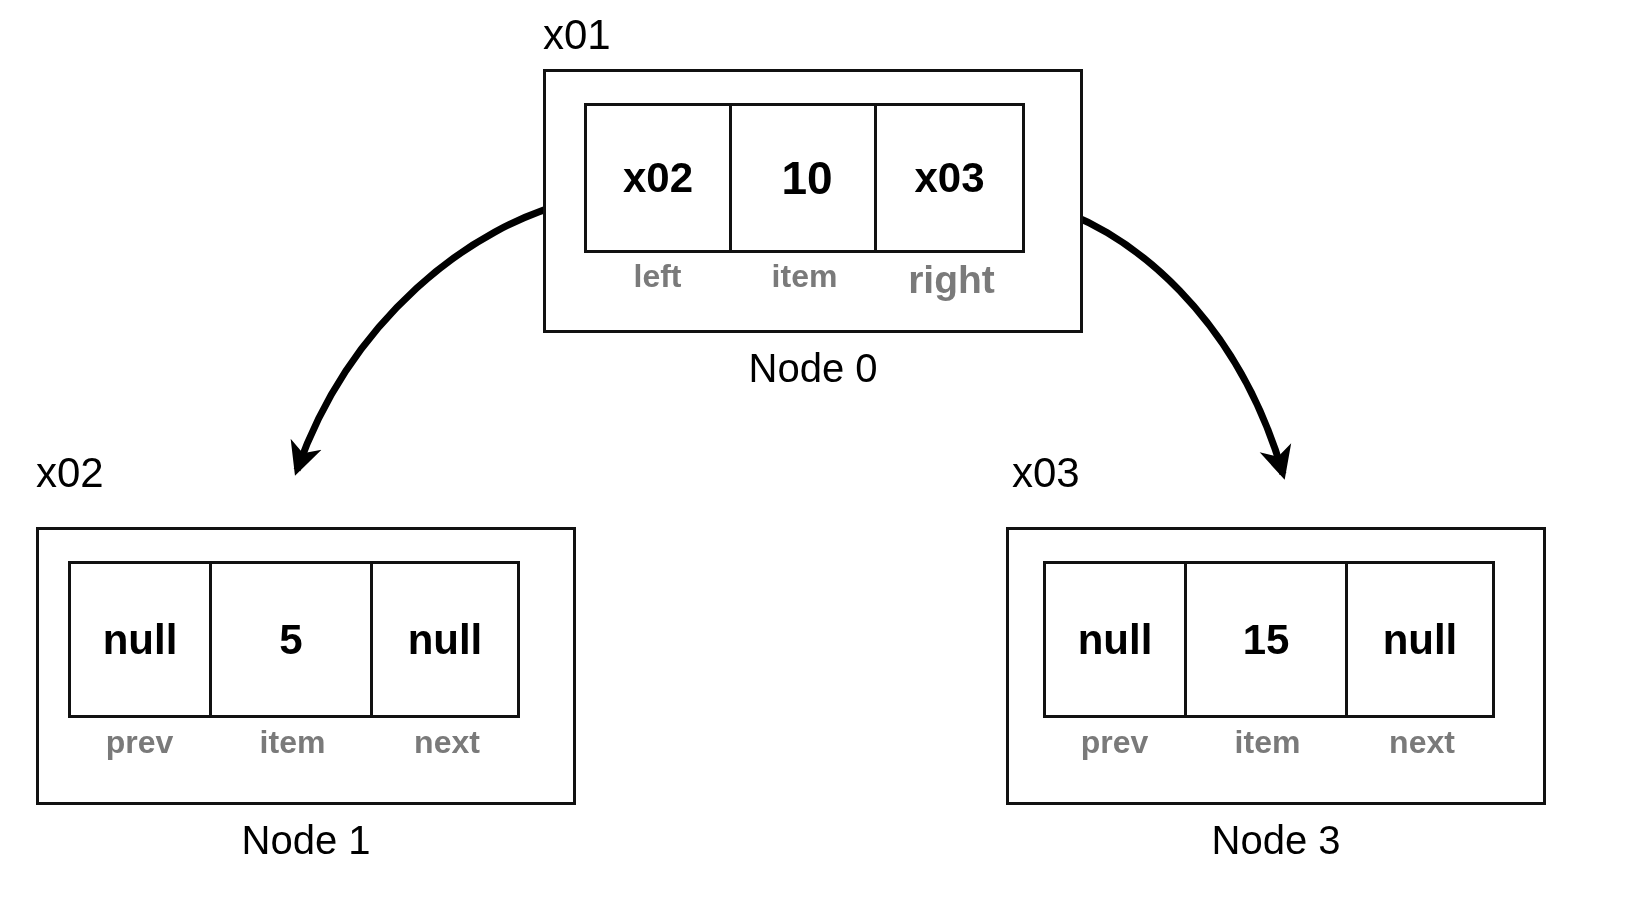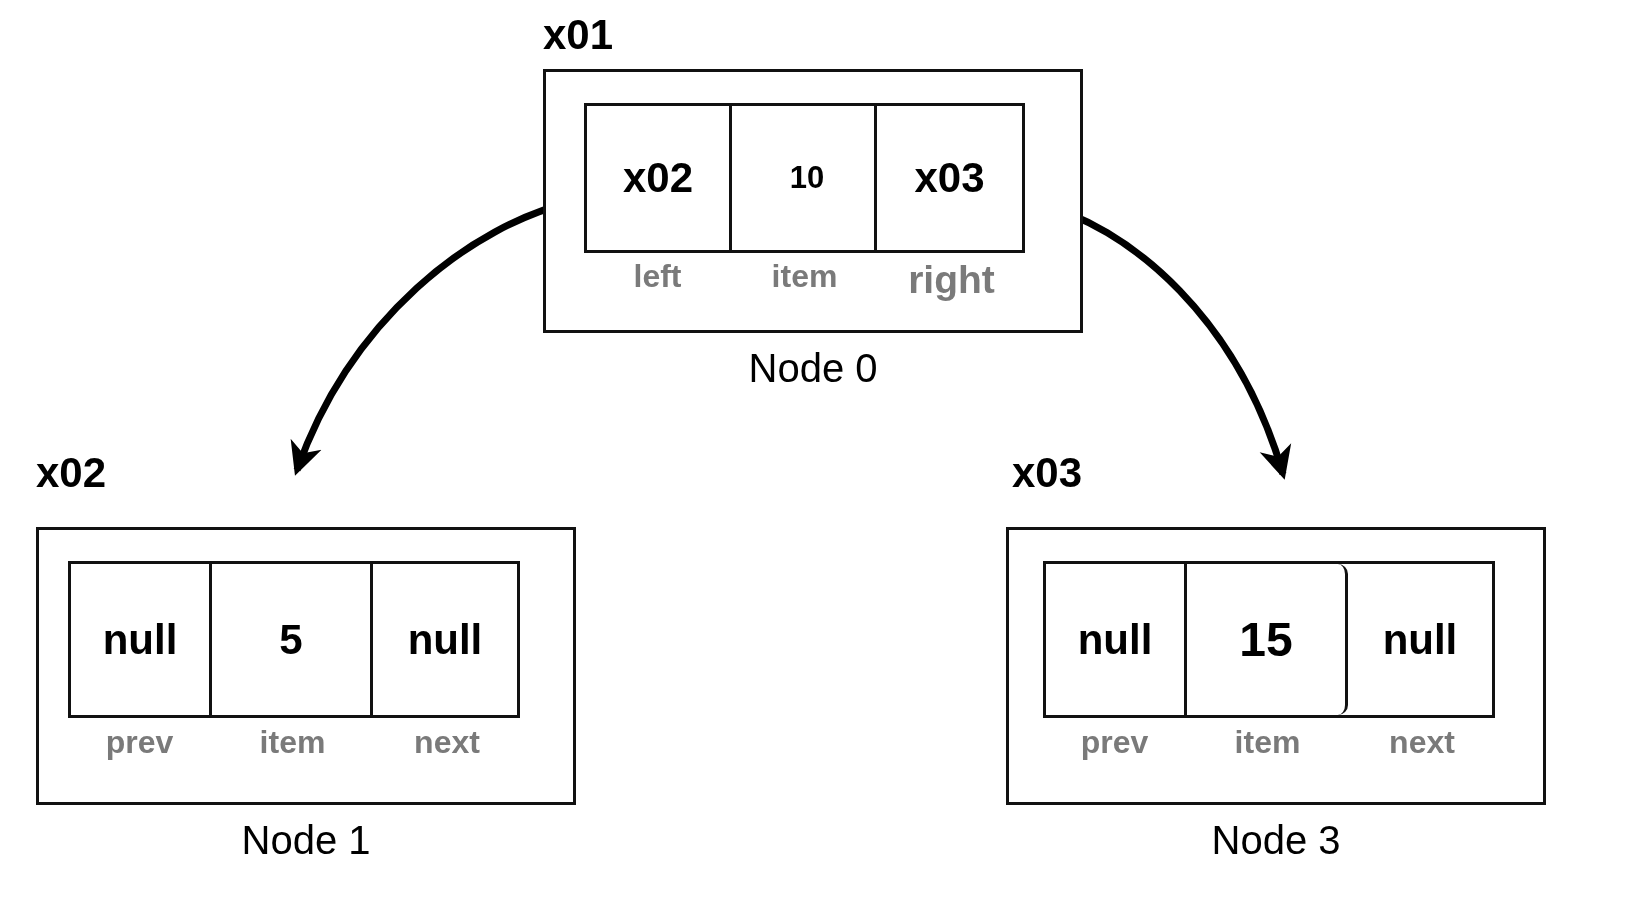--- a/index.html
+++ b/index.html
@@ -25,21 +25,21 @@
     width: 1644px;
     height: 924px;
     pointer-events: none;
   }
   
   .node-group {
     position: absolute;
   }
   .addr-label {
     position: absolute;
-    font-weight: bold;
+    font-weight: normal;
     color: #000000;
     line-height: 1;
     white-space: nowrap;
   }
   .node-box {
     position: absolute;
     border: 3px solid #111111;
     background: #ffffff;
     box-sizing: border-box;
   }
@@ -103,21 +103,21 @@
   </svg>
 
   <div class="node-group" style="left:0; top:0; width:1644px; height:924px;">
 
     <div class="addr-label" style="left:543px; top:14px; font-size:42px;">x01</div>
 
     <div class="node-box" style="left:543px; top:69px; width:540px; height:264px;"></div>
 
     <div class="cells" style="left:584px; top:103px; width:441px; height:150px;">
       <div class="cell" style="width:147px; font-size:42px;">x02</div>
-      <div class="cell" style="width:147px; font-size:31px;padding-left:8px;">10</div>
+      <div class="cell" style="width:147px; font-size:46px;padding-left:8px;">10</div>
       <div class="cell" style="width:147px; font-size:42px;">x03</div>
     </div>
 
     <div class="fieldlabels" style="left:584px; top:258px; width:441px; height:44px;">
       <div class="fieldlabel" style="width:147px; font-size:32px;">left</div>
       <div class="fieldlabel" style="width:147px; font-size:32px;">item</div>
       <div class="fieldlabel" style="width:147px; font-size:39px;">right</div>
     </div>
 
     <div class="node-caption" style="left:543px; top:348px; width:540px; font-size:40px;">Node 0</div>
@@ -145,21 +145,21 @@
   </div>
 
   <div class="node-group" style="left:0; top:0; width:1644px; height:924px;">
 
     <div class="addr-label" style="left:1012px; top:452px; font-size:42px;">x03</div>
 
     <div class="node-box" style="left:1006px; top:527px; width:540px; height:278px;"></div>
 
     <div class="cells" style="left:1043px; top:561px; width:452px; height:157px;">
       <div class="cell" style="width:143px; font-size:42px;">null</div>
-      <div class="cell" style="width:163px; font-size:48px;border-radius:10px;">15</div>
+      <div class="cell" style="width:163px; font-size:42px;">15</div>
       <div class="cell" style="width:146px; font-size:42px;">null</div>
     </div>
 
     <div class="fieldlabels" style="left:1043px; top:724px; width:452px; height:44px;">
       <div class="fieldlabel" style="width:143px; font-size:32px;">prev</div>
       <div class="fieldlabel" style="width:163px; font-size:32px;">item</div>
       <div class="fieldlabel" style="width:146px; font-size:32px;">next</div>
     </div>
 
     <div class="node-caption" style="left:1006px; top:820px; width:540px; font-size:40px;">Node 3</div>

